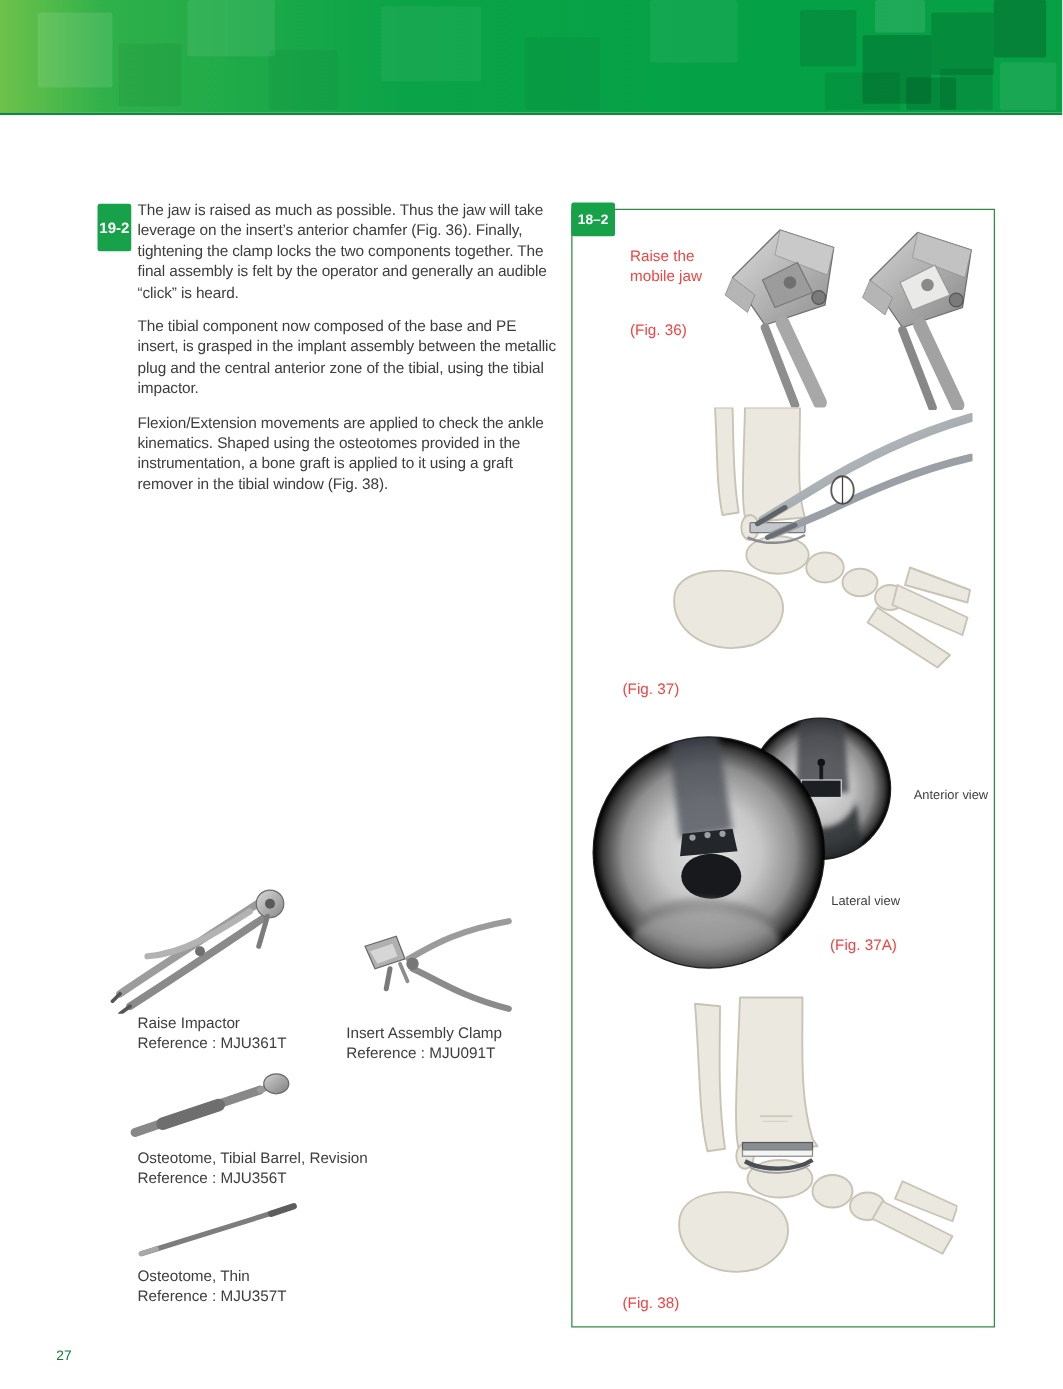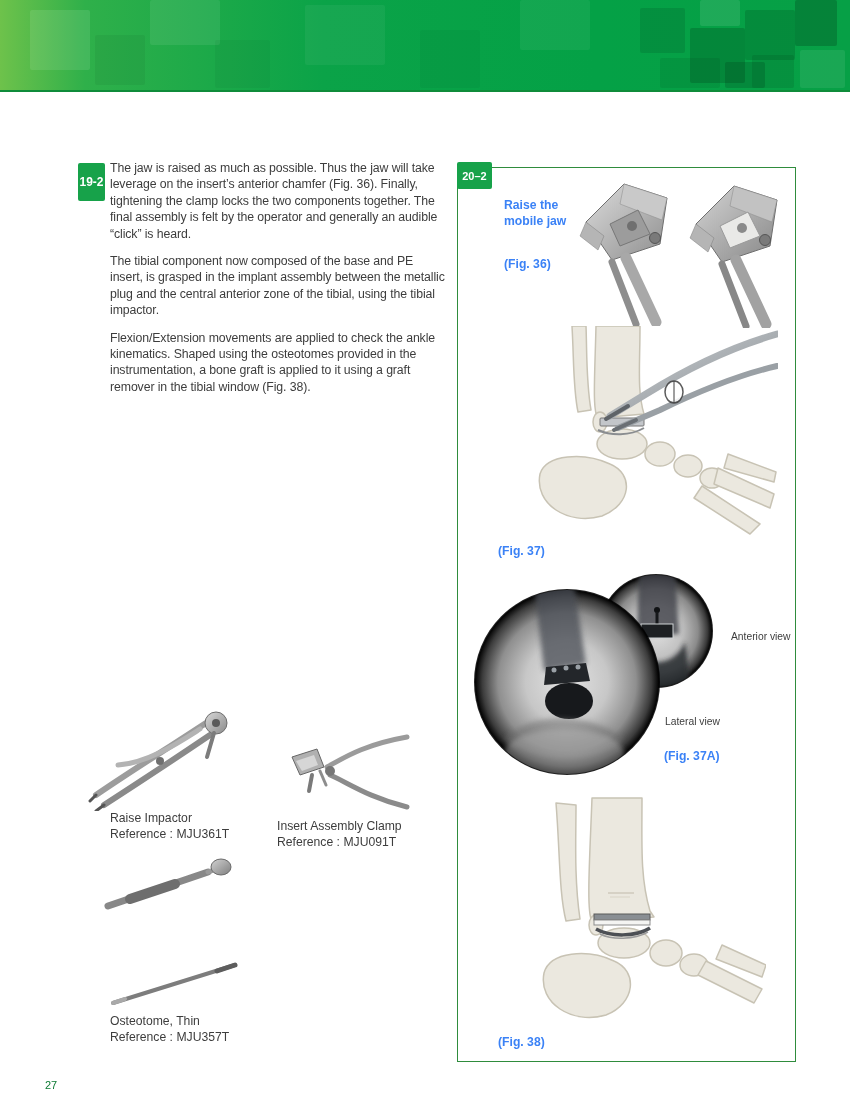--- a/index.html
+++ b/index.html
@@ -16,21 +16,21 @@
   .badge-left{left:78px;top:163px;width:27px;height:38px;font-size:12px;}
   .bodytext{position:absolute;left:110px;top:160px;width:338px;font-size:12.3px;
             line-height:16.4px;letter-spacing:-0.1px;}
   .bodytext p{margin:0 0 11px 0;}
   .inst-label{position:absolute;font-size:12.2px;line-height:16px;color:#3d3d3d;}
   .inst-img{position:absolute;}
   
   .panel{position:absolute;left:457px;top:167px;width:337px;height:893px;
          border:1px solid #2f8c3d;background:#ffffff;}
   .badge-panel{left:-1px;top:-6px;width:35px;height:27px;font-size:11px;}
-  .figtext{position:absolute;font-size:12.2px;line-height:16px;color:#3b82f6;font-weight:bold;}
+  .figtext{position:absolute;font-size:12.2px;line-height:16px;color:#ef4444;}
   .figsmall{position:absolute;font-size:10.3px;color:#3d3d3d;}
   .xray{position:absolute;border-radius:50%;overflow:hidden;
         box-shadow:inset 0 0 16px 9px #000000;}
   .xray svg{display:block;}
   .pagenum{position:absolute;left:45px;top:1079px;font-size:11px;color:#0c7a33;font-weight:normal;}
 </style>
 </head>
 <body>
 
 <div class="page">
@@ -105,33 +105,37 @@
       <linearGradient id="stB" x1="0" y1="0" x2="1" y2="1">
         <stop offset="0" stop-color="#d2d2d2"></stop>
           <stop offset="1" stop-color="#7e7e7e"></stop>
       </linearGradient>
     </defs>
     <path d="M8,48 L108,14" stroke="#888" stroke-width="7" stroke-linecap="round"></path>
     <path d="M30,41 L75,26" stroke="#6e6e6e" stroke-width="10" stroke-linecap="round"></path>
     <path d="M108,14 L114,12" stroke="#9a9a9a" stroke-width="5" stroke-linecap="round"></path>
     <ellipse cx="121" cy="9" rx="10" ry="8" fill="url(#stB)" stroke="#6a6a6a"></ellipse>
   </svg>
+  <div class="inst-label" style="left:110px;top:918px">
+    <div>Osteotome, Tibial Barrel, Revision</div>
+    <div>Reference : MJU356T</div>
+  </div>
 
   <svg class="inst-img" style="left:105px;top:955px" width="140" height="56" viewBox="0 0 140 56">
     <path d="M8,48 L130,10" stroke="#7d7d7d" stroke-width="4" stroke-linecap="round"></path>
     <path d="M112,16 L130,10" stroke="#5d5d5d" stroke-width="5" stroke-linecap="round"></path>
     <path d="M8,48 L20,44" stroke="#a9a9a9" stroke-width="4" stroke-linecap="round"></path>
   </svg>
   <div class="inst-label" style="left:110px;top:1013px">
     <div>Osteotome, Thin</div>
     <div>Reference : MJU357T</div>
   </div>
 
   <div class="panel">
-    <div class="badge badge-panel">20–2</div>
+    <div class="badge badge-panel">18–2</div>
 
     <div class="figtext" style="left:46px;top:29px;width:78px">Raise the mobile jaw</div>
     <div class="figtext" style="left:46px;top:88px">(Fig. 36)</div>
 
     <svg style="position:absolute;left:112px;top:10px" width="105" height="148" viewBox="0 0 105 148">
       <defs>
         <linearGradient id="g36a" x1="0" y1="0" x2="1" y2="1">
           <stop offset="0" stop-color="#dcdcdc"></stop>
             <stop offset="1" stop-color="#8e8e8e"></stop>
         </linearGradient>

